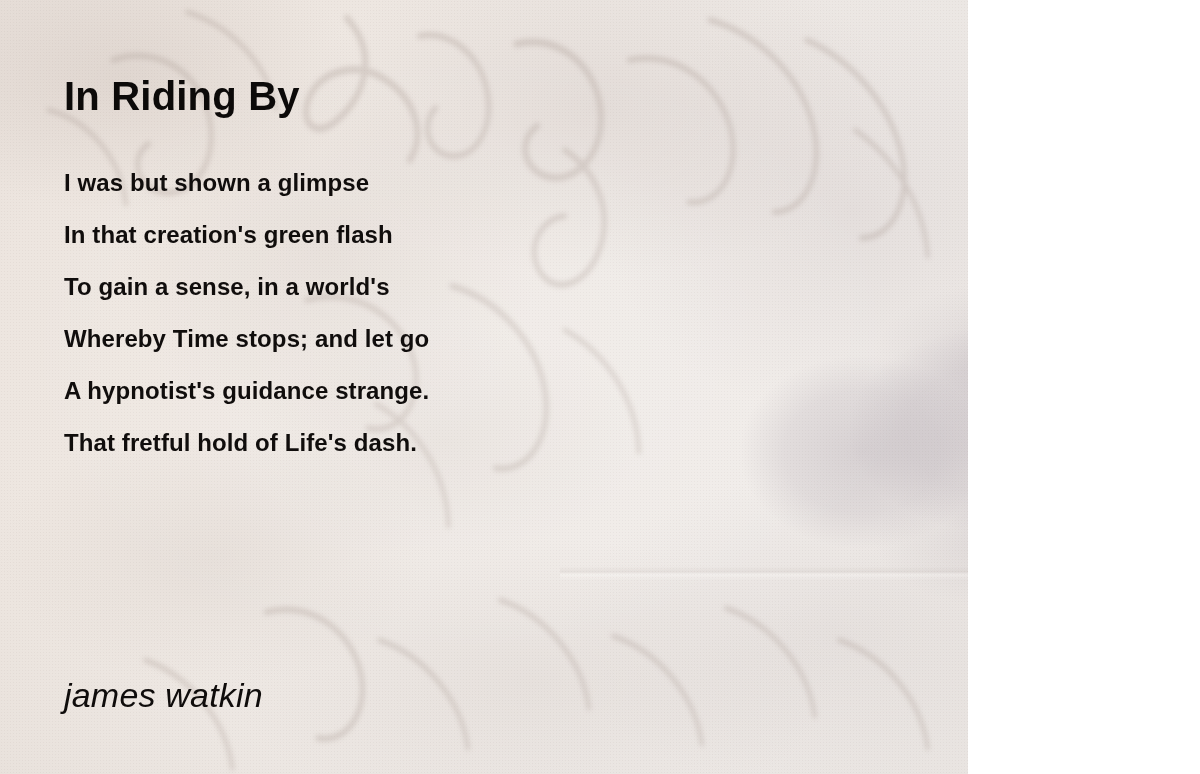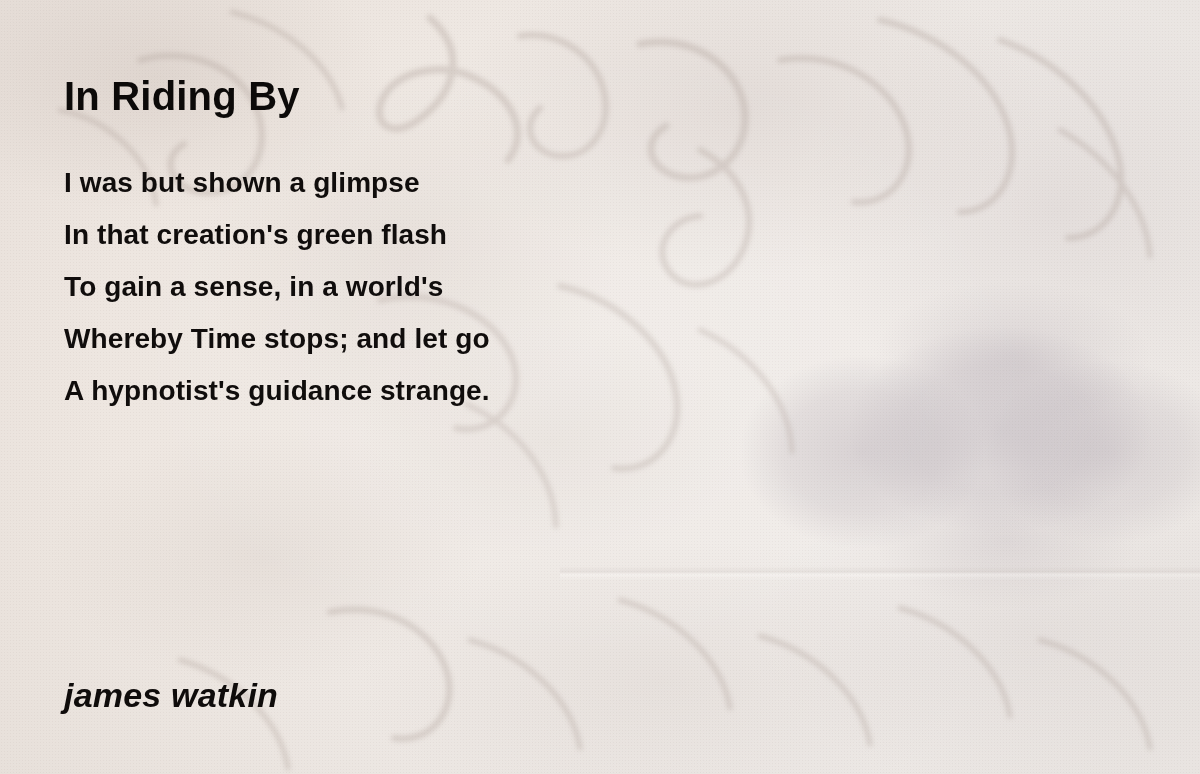--- a/index.html
+++ b/index.html
@@ -4,21 +4,21 @@
 <title>In Riding By - Poem</title>
 <style>
   html, body {
     margin: 0;
     padding: 0;
     background: #ffffff;
   }
 
   #page {
     position: relative;
-    width: 1200px;
+    width: 968px;
     height: 774px;
     overflow: hidden;
     background-color: #7dd3fc;
     font-family: "Liberation Sans", sans-serif;
   }
 
   
 
   .layer {
     position: absolute;
@@ -128,36 +128,36 @@
   }
 
   #poem-body {
     position: absolute;
     left: 64px;
     top: 157px;
     width: 760px;
   }
 
   .poem-line {
-    font-size: 28px;
+    font-size: 24px;
     font-weight: bold;
     color: #100d0c;
     line-height: 52px;
     height: 52px;
     letter-spacing: 0.1px;
     white-space: nowrap;
   }
 
   #poem-author {
     position: absolute;
     left: 64px;
     top: 676px;
     font-size: 34px;
     font-style: italic;
-    font-weight: bold;
+    font-weight: normal;
     color: #0f0c0b;
     letter-spacing: 0.2px;
     white-space: nowrap;
   }
 </style>
 </head>
 <body>
 
 <div id="page">
 
@@ -202,18 +202,19 @@
   <div class="content">
 
     <h1 id="poem-title">In Riding By</h1>
 
     <div id="poem-body">
       <div class="poem-line">I was but shown a glimpse</div>
       <div class="poem-line">In that creation's green flash</div>
       <div class="poem-line">To gain a sense, in a world's</div>
       <div class="poem-line">Whereby Time stops; and let go</div>
       <div class="poem-line">A hypnotist's guidance strange.</div>
+      <div class="poem-line">That fretful hold of Life's dash.</div>
     </div>
 
     <div id="poem-author">james watkin</div>
 
   </div>
 </div>
 
 </body></html>

